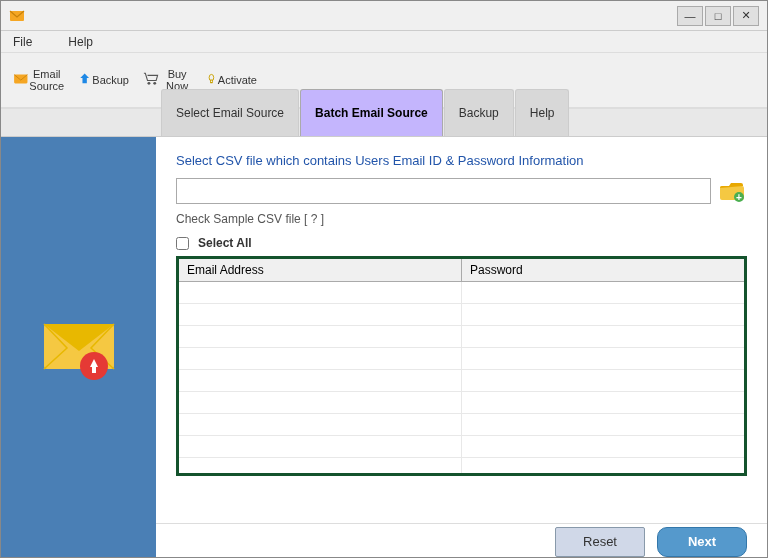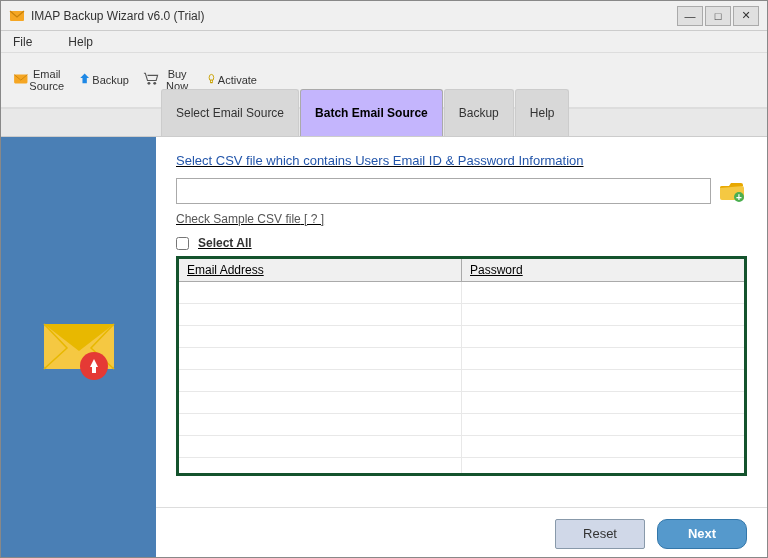--- a/index.html
+++ b/index.html
@@ -123,21 +123,20 @@
       background: #c4b5fd;
       font-weight: 600;
       color: #000;
       border-color: #aaa;
     }
 
     
     .main {
       display: flex;
       height: calc(558px - 30px - 22px - 56px - 28px);
-      text-decoration: underline;
     }
 
     
     .sidebar {
       width: 155px;
       background: #4a7fb5;
       display: flex;
       align-items: center;
       justify-content: center;
       flex-shrink: 0;
@@ -238,21 +237,21 @@
       font-size: 12px;
     }
     .table-row-item div:last-child { border-right: none; }
 
     
     .bottom-bar {
       position: absolute;
       bottom: 0;
       left: 155px;
       right: 0;
-      height: 52px;
+      height: 36px;
       display: flex;
       align-items: center;
       justify-content: flex-end;
       padding: 0 20px;
       gap: 12px;
       background: #ffffff;
       border-top: 1px solid #ddd;
     }
     .btn-reset {
       width: 90px;
@@ -278,21 +277,20 @@
   </style>
 </head>
 <body>
 
 <div class="title-bar">
   <div class="title-bar-left">
     <svg class="title-bar-icon" viewBox="0 0 16 16">
       <rect x="1" y="3" width="14" height="10" fill="#f5a623" rx="1"></rect>
       <polyline points="1,3 8,9 15,3" fill="none" stroke="#c8820a" stroke-width="1.2"></polyline>
     </svg>
-    <span>IMAP Backup Wizard v6.0 (Trial)</span>
   </div>
   <div class="title-bar-controls">
     <div class="title-btn">—</div>
     <div class="title-btn">□</div>
     <div class="title-btn close">✕</div>
   </div>
 </div>
 
 <div class="menu-bar">
   <div class="menu-item">File</div>

